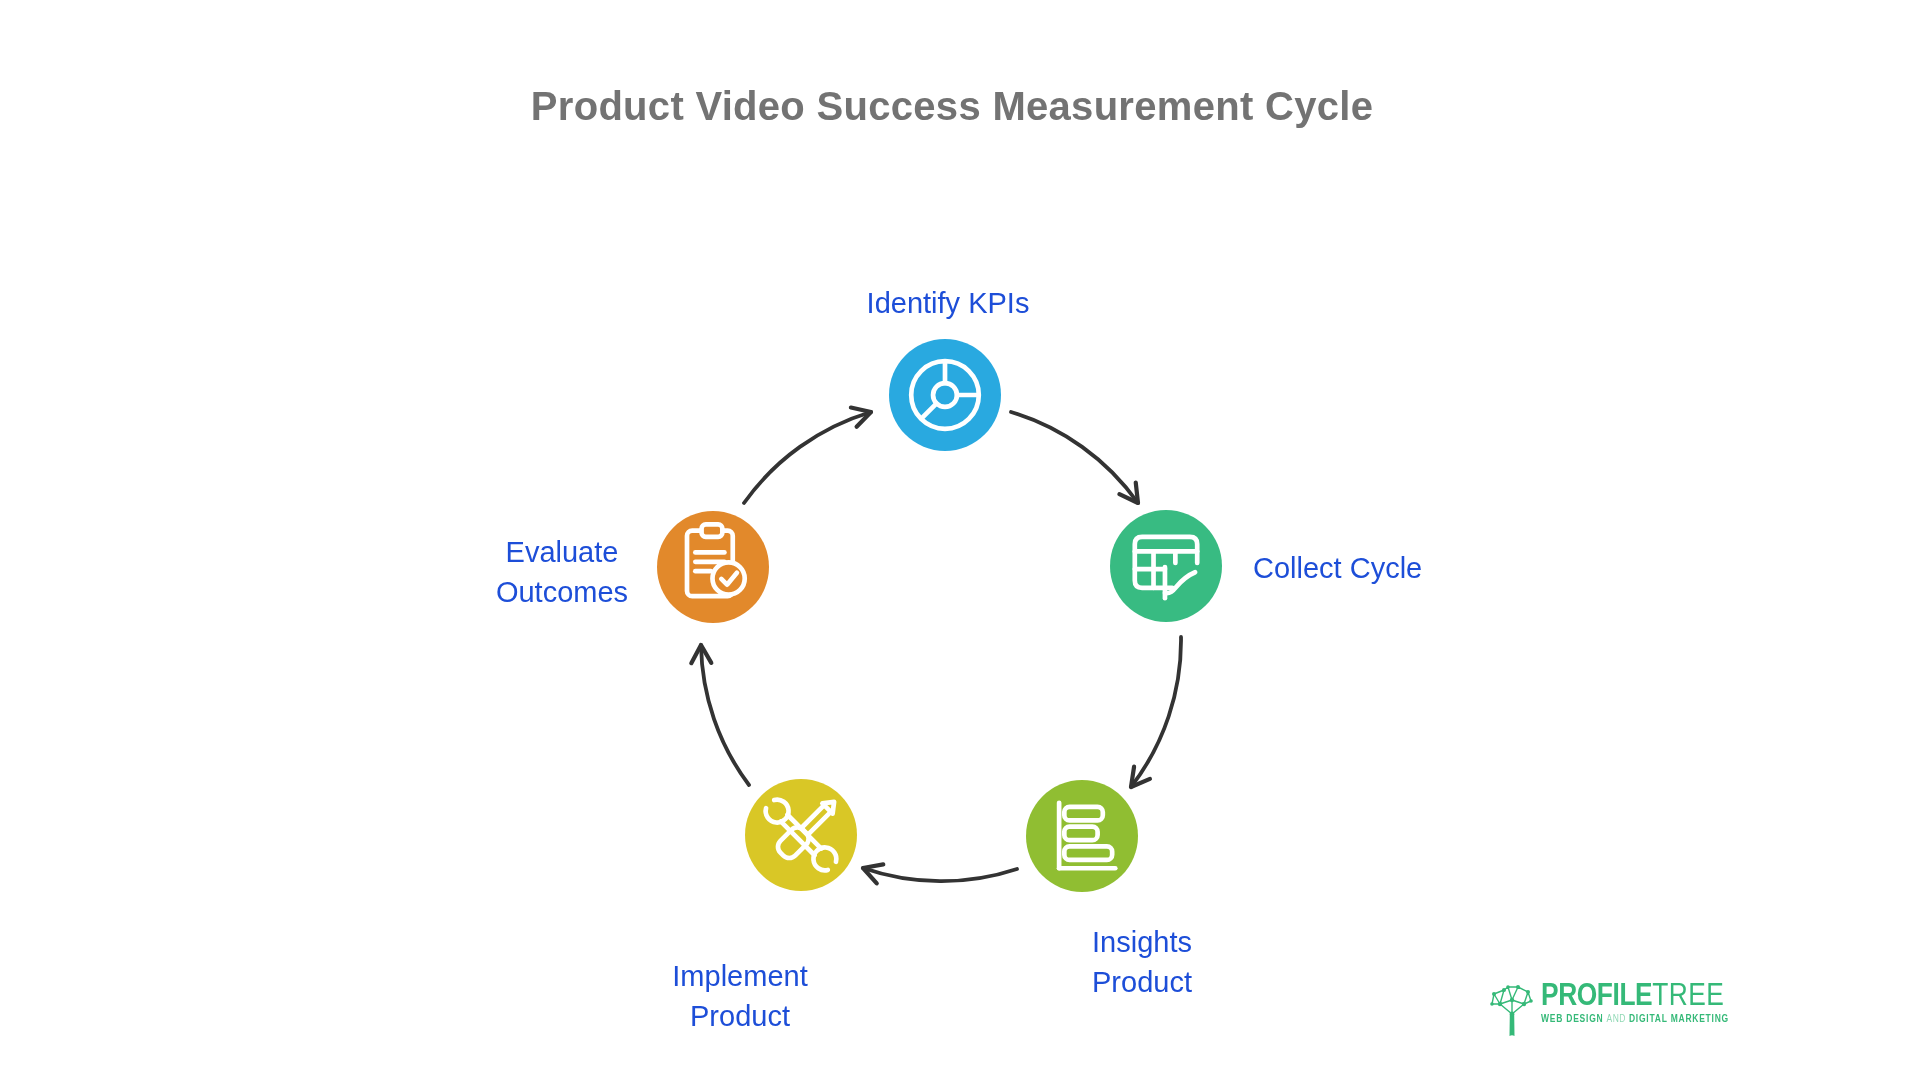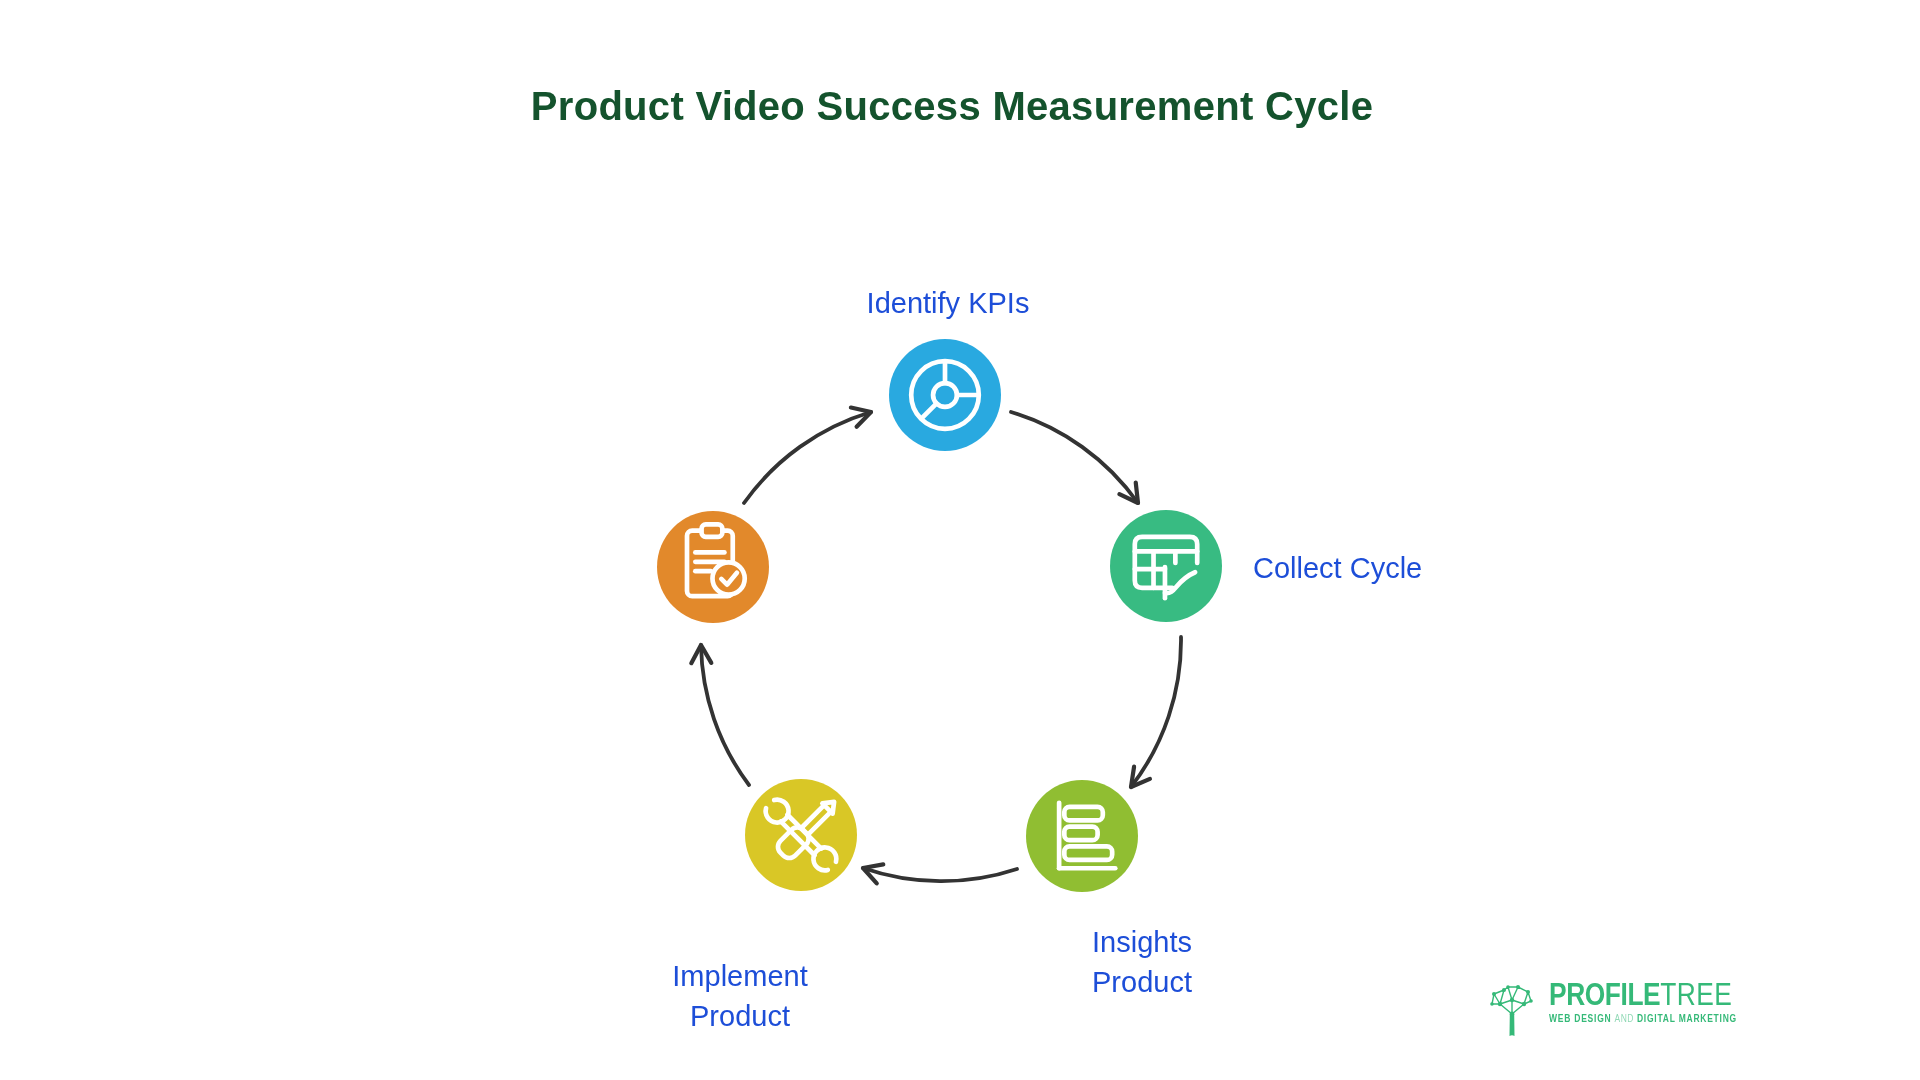--- a/index.html
+++ b/index.html
@@ -2,36 +2,36 @@
 <html><head>
 <meta charset="utf-8">
 <style>
   html,body{margin:0;padding:0;background:#fff;}
   #stage{
     position:relative;width:1920px;height:1080px;background:#ffffff;overflow:hidden;
     font-family:"Liberation Sans", sans-serif;color:#3e3e3e;
   }
   .title{
     position:absolute;top:84px;left:952px;transform:translateX(-50%);
-    font-size:40px;font-weight:700;letter-spacing:.3px;white-space:nowrap;color:#14532d;text-align:center;
+    font-size:40px;font-weight:700;letter-spacing:.3px;white-space:nowrap;color:#737373;text-align:center;
   }
   .node-circle{
     position:absolute;width:112px;height:112px;border-radius:50%;
     display:flex;align-items:center;justify-content:center;
   }
   .node-circle svg{display:block;overflow:visible;}
   .node-label{
     position:absolute;font-size:29px;line-height:40px;color:#1d4ed8;
     text-align:center;transform:translateX(-50%);white-space:nowrap;
   }
   .node-label.left-anchored{transform:none;text-align:left;}
   #arrows{position:absolute;left:0;top:0;}
   
   .logo{
-    position:absolute;left:1488px;top:980px;display:flex;align-items:flex-start;gap:13px;
+    position:absolute;left:1488px;top:980px;display:flex;align-items:flex-start;gap:5px;
   }
   .logo-text{display:flex;flex-direction:column;transform:scaleX(.85);transform-origin:left top;}
   .brand{font-size:31px;line-height:30px;font-weight:700;letter-spacing:-.5px;white-space:nowrap;}
   .brand .light{font-weight:400;letter-spacing:.5px;}
   .tagline{font-size:10px;font-weight:700;letter-spacing:.9px;margin-top:3px;white-space:nowrap;}
   .tagline .and{font-weight:400;opacity:.55;letter-spacing:.5px;}
 </style>
 </head>
 <body>
 
@@ -131,20 +131,24 @@
         <rect x="25" y="15" width="44" height="63" rx="5"></rect>
         <rect x="39" y="9" width="20" height="12" rx="4" fill="currentColor"></rect>
         <path d="M33,36 H61"></path>
         <path d="M33,45 H61"></path>
         <path d="M33,54 H48"></path>
         <circle cx="65" cy="61" r="15.5" fill="currentColor"></circle>
         <path d="M58,61.5 L63.5,67 L73,55.5"></path>
       </g>
     </svg>
   </div>
+  <div class="node-label" style="left:562px;top:532px;">
+    <span>Evaluate</span><br>
+    <span>Outcomes</span>
+  </div>
 
   <div class="logo" style="color: rgb(53, 185, 120);">
     <svg width="48" height="58" viewBox="0 0 48 58">
       <g stroke="currentColor" fill="none" stroke-width="1.4">
         <path d="M24,34 L12,24 M24,34 L24,20 M24,34 L36,24 M12,24 L6,14 M12,24 L16,10 M24,20 L20,7 M24,20 L30,7 M36,24 L40,12 M36,24 L43,21 M6,14 L16,10 M16,10 L20,7 M20,7 L30,7 M30,7 L40,12 M12,24 L24,20 M24,20 L36,24 M6,14 L4,24 M4,24 L12,24 M43,21 L40,12"></path>
       </g>
       <g fill="currentColor">
         <path d="M21.5,56 L21.8,34 H26.2 L26.5,56 Q24,54.5 21.5,56 Z"></path>
         <circle cx="24" cy="34" r="2.4"></circle>
         <circle cx="12" cy="24" r="2.2"></circle>

